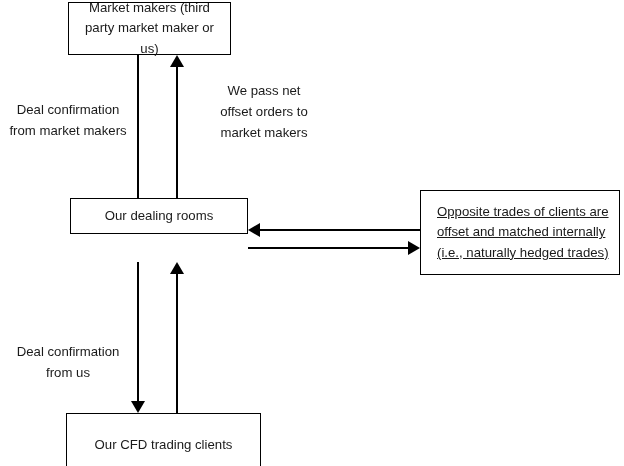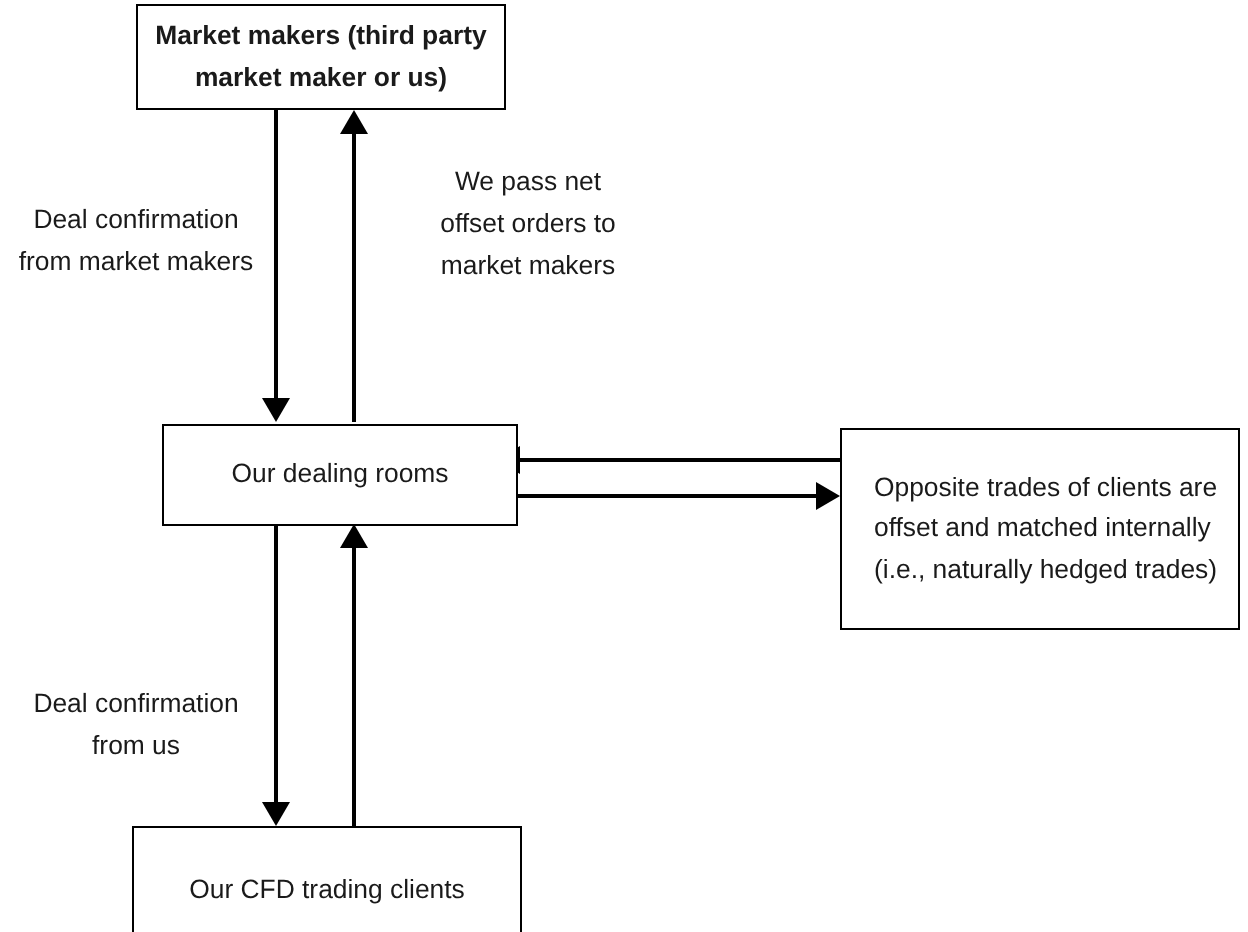--- a/index.html
+++ b/index.html
@@ -103,30 +103,30 @@
       <line x1="138" y1="262" x2="138" y2="403" stroke="#000000" stroke-width="2"></line>
       <path d="M131,401 L145,401 L138,413 z" fill="#000000"></path>
     </g>
 
     <g>
       <line x1="177" y1="413" x2="177" y2="272" stroke="#000000" stroke-width="2"></line>
       <path d="M170,274 L184,274 L177,262 z" fill="#000000"></path>
     </g>
   </svg>
 
-  <div class="node-box" id="box-market-makers" style="left:68px; top:2px; width:185px; height:53px;font-weight:bold;">
+  <div class="node-box" id="box-market-makers" style="left:68px; top:2px; width:163px; height:53px;">
     <span class="node-label">Market makers (third
 party market maker or us)</span>
   </div>
 
-  <div class="node-box" id="box-dealing-rooms" style="left:70px; top:212px; width:178px; height:51px;margin-left:11px;">
+  <div class="node-box" id="box-dealing-rooms" style="left:70px; top:198px; width:178px; height:36px;">
     <span class="node-label">Our dealing rooms</span>
   </div>
 
-  <div class="node-box" id="box-right" style="left:420px; top:214px; width:200px; height:101px;">
+  <div class="node-box" id="box-right" style="left:420px; top:190px; width:200px; height:85px;text-decoration:underline;">
     <span class="node-label">Opposite trades of clients are
 offset and matched internally
 (i.e., naturally hedged trades)</span>
   </div>
 
   <div class="node-box" id="box-cfd-clients" style="left:66px; top:413px; width:195px; height:64px;align-items:center;">
     <span class="node-label">Our CFD trading clients</span>
   </div>
 
   <div class="edge-label" id="label-deal-confirmation-mm" style="left:2px; top:99px; width:132px;">Deal confirmation

